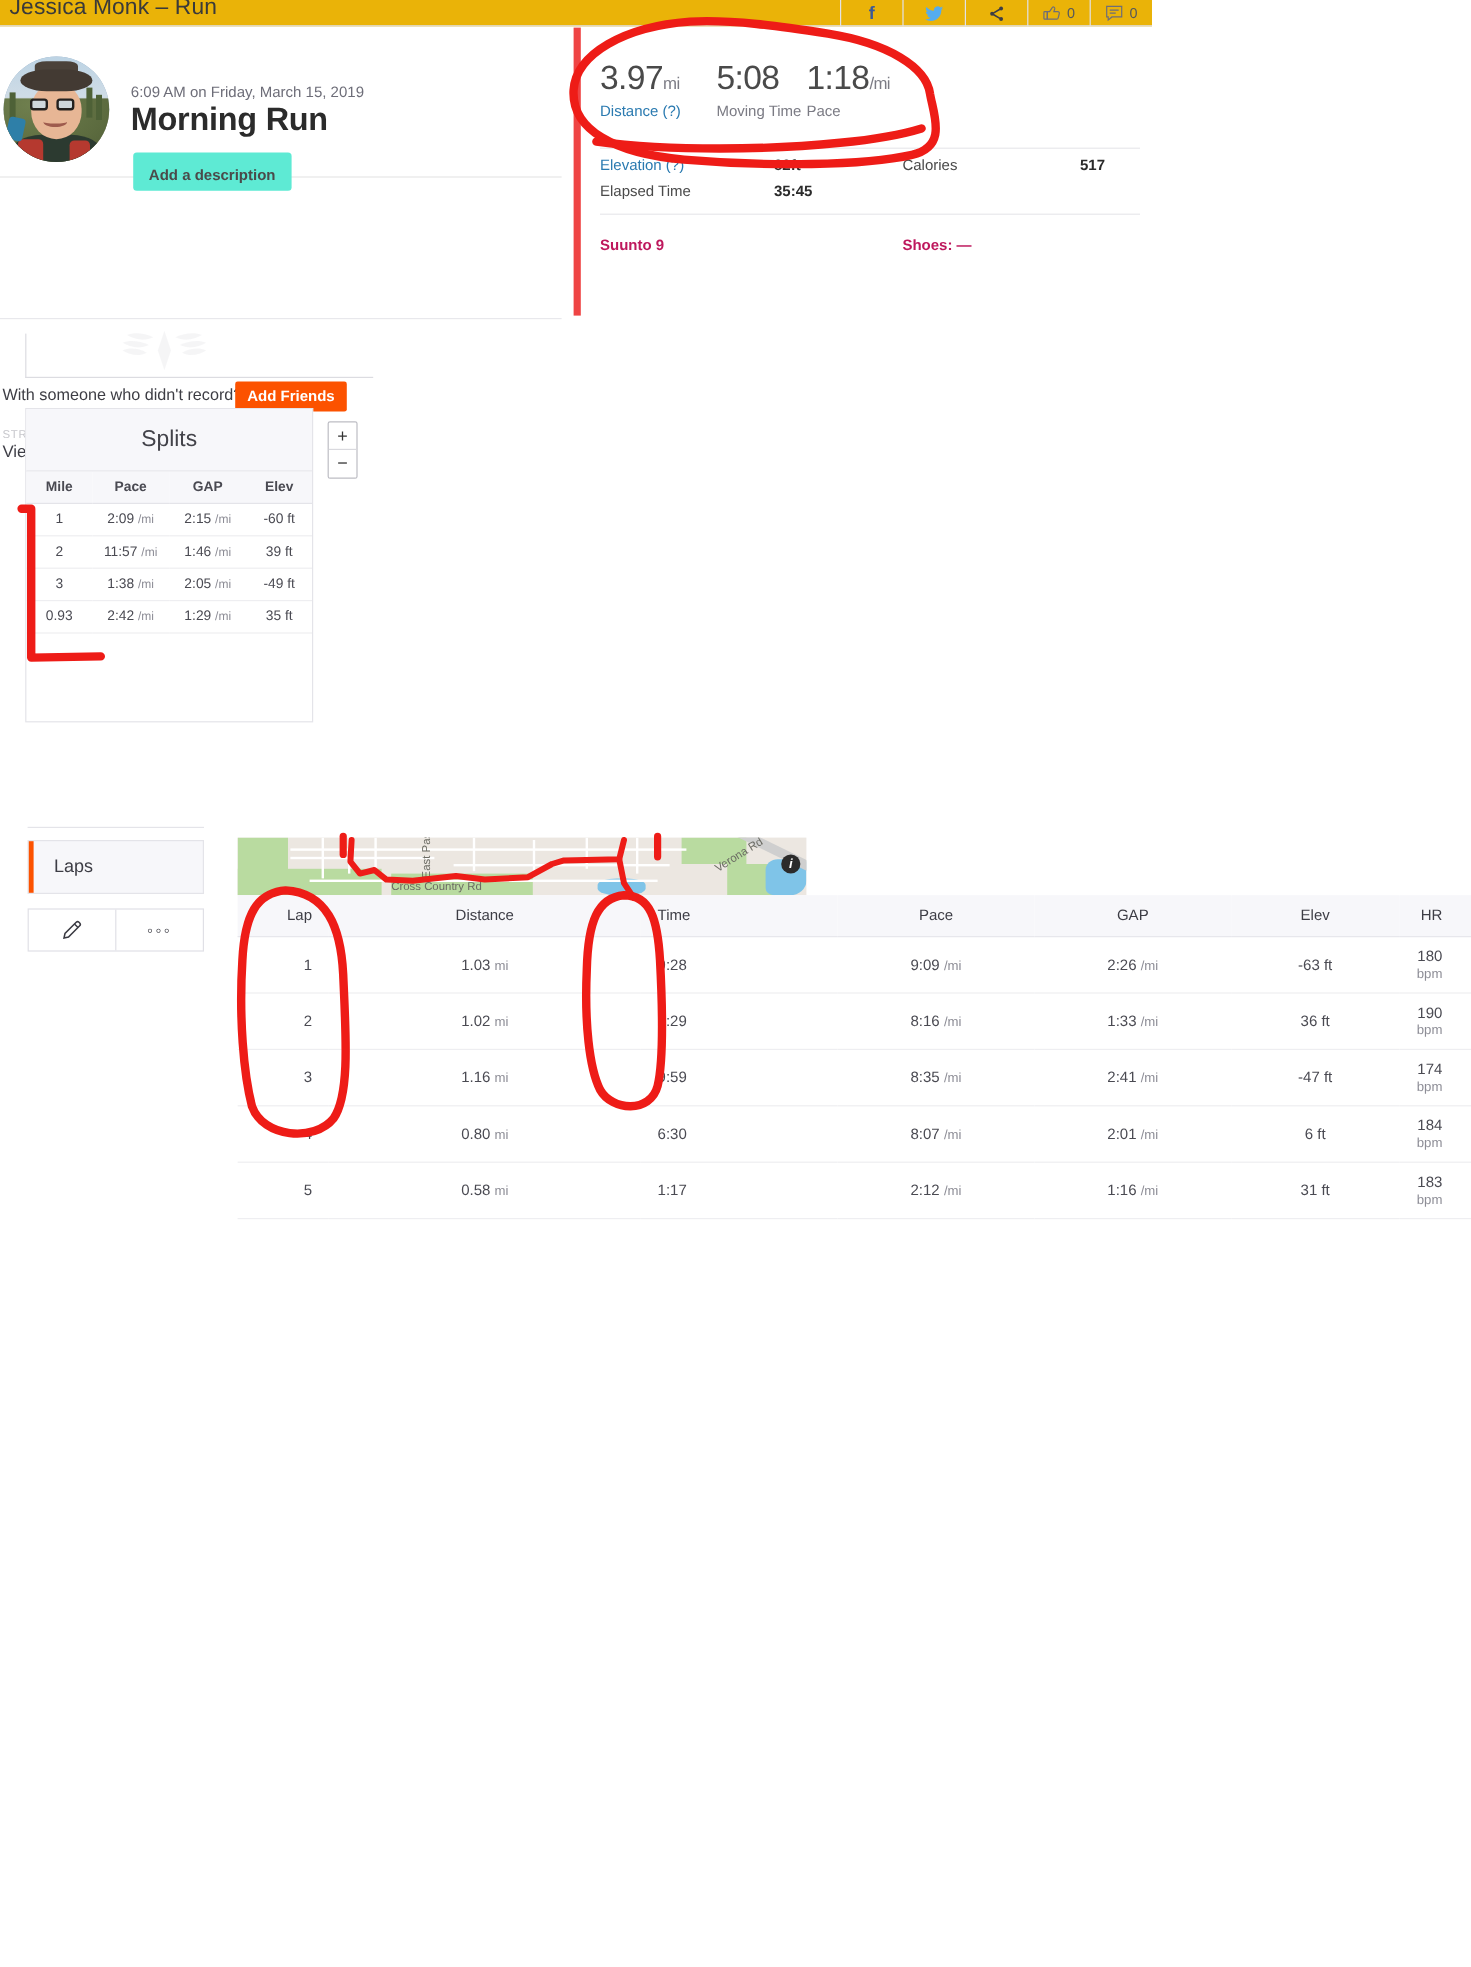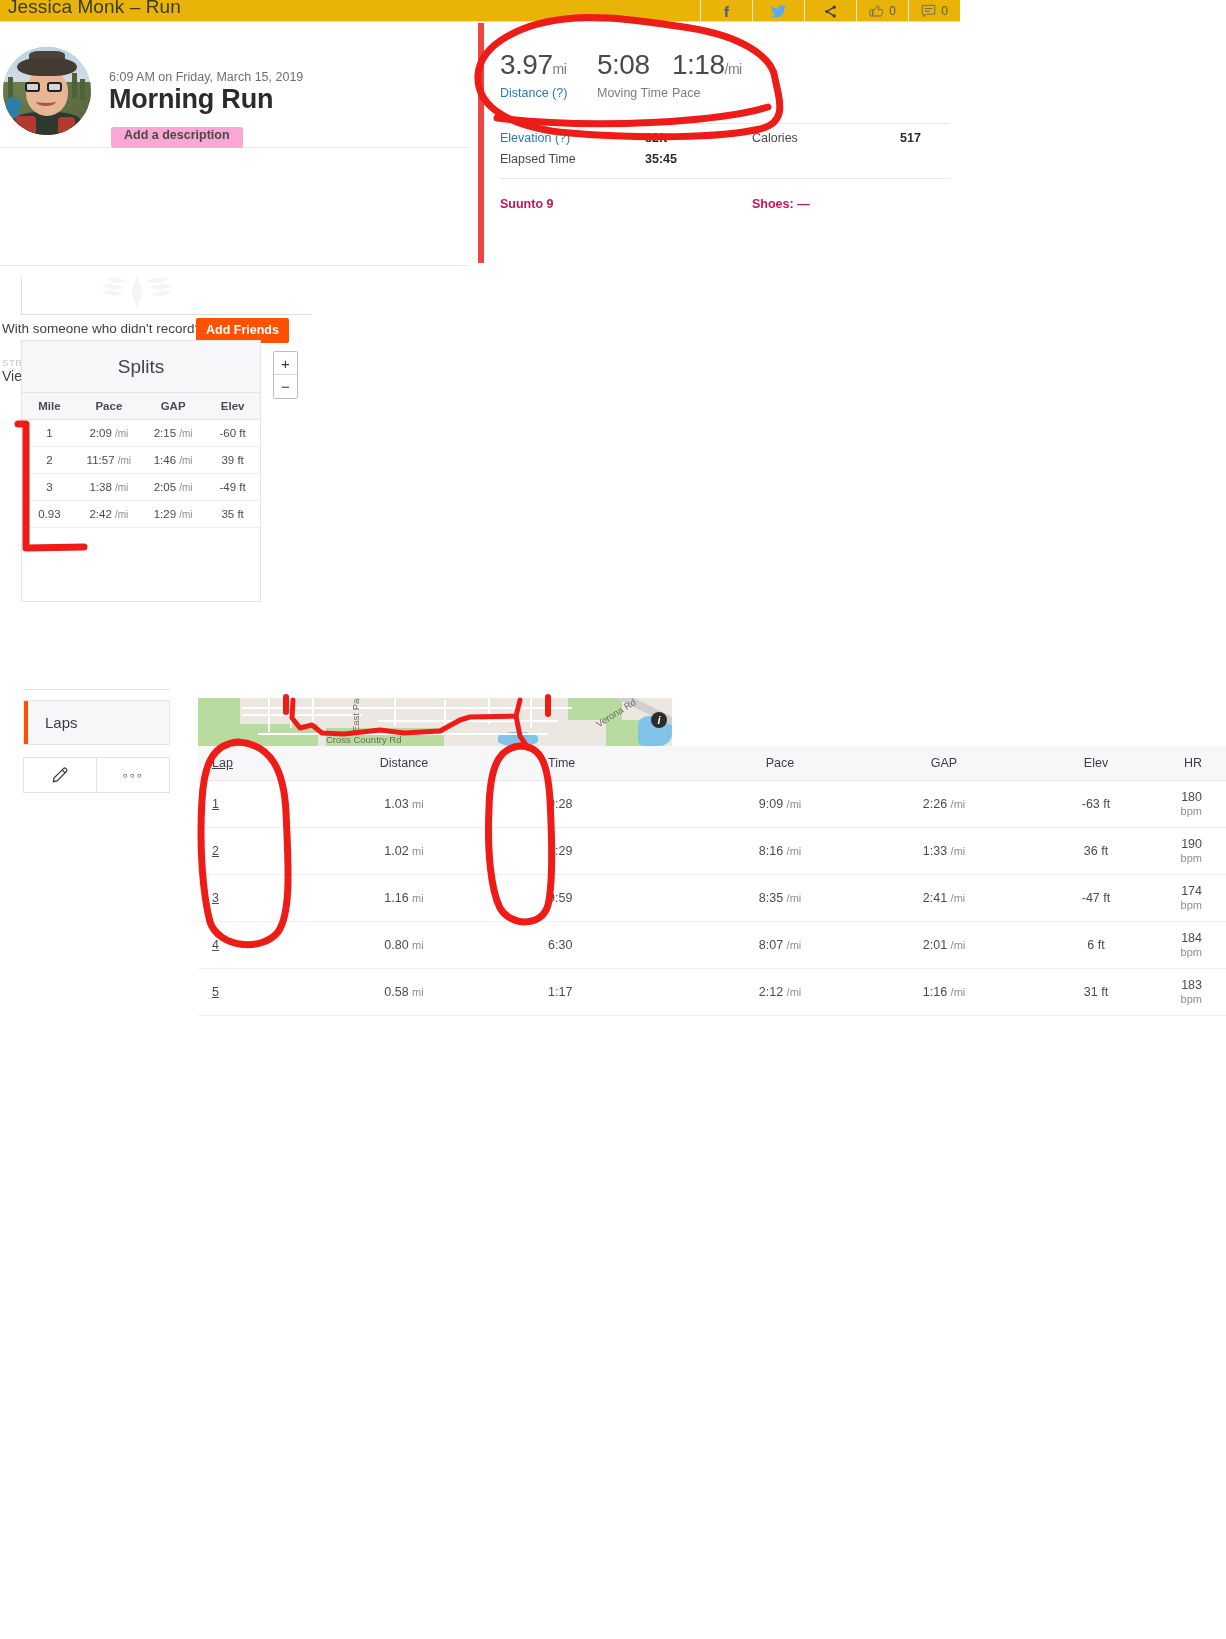--- a/index.html
+++ b/index.html
@@ -57,22 +57,22 @@
   .avatar .gl.l{left:25%;} .avatar .gl.r{left:50%;}
   .avatar .smile{position:absolute;left:38%;top:57%;width:22%;height:10%;border-bottom:3px solid #9e5b4d;border-radius:0 0 60% 60%;}
   .avatar .shirt{position:absolute;left:10%;top:74%;width:80%;height:30%;background:#2c3a30;border-radius:40% 40% 0 0;}
   .avatar .pack{position:absolute;left:14%;top:78%;width:24%;height:24%;background:#b5392f;border-radius:4px;}
   .avatar .pack2{position:absolute;left:62%;top:80%;width:20%;height:22%;background:#b5392f;border-radius:4px;}
   .avatar .strap{position:absolute;left:3%;top:58%;width:16%;height:22%;background:#2e7fa8;transform:rotate(12deg);border-radius:3px;}
 
   .act-date{ position:absolute; left:109px; top:47px; font-size:12.5px; color:#6d6d78;}
   .act-title{ position:absolute; left:109px; top:61px; font-size:27px; font-weight:bold; color:#2b2b2b; letter-spacing:-.2px;}
   .add-desc{
-    position:absolute; left:111px; top:104px; padding:1px 13px 6px;
-    background:#f9a8d4; border-radius:3px; font-size:12.5px; font-weight:bold; color:#4a4a4a;
+    position:absolute; left:111px; top:104px; padding:12px 13px 6px;
+    background:#5eead4; border-radius:3px; font-size:12.5px; font-weight:bold; color:#4a4a4a;
     border:none; cursor:pointer; font-family:inherit;
   }
 
   
   .withrow{ position:absolute; left:0; top:149px; width:468px; height:58px; border-bottom:0;}
   .withrow .q{ position:absolute; left:2px; top:172px; font-size:13.5px; color:#3d3d44; }
   .add-friends{
     position:absolute; left:196px; top:169px; background:#fc5200; color:#fff;
     font-size:12.5px; font-weight:bold; padding:5px 10px 6px; border:none; border-radius:2px;
     cursor:pointer; font-family:inherit;
@@ -172,21 +172,21 @@
   .elev .tick{ position:absolute; top:22px; width:1px; height:4px; background:#bdbdc4;}
   .elev .xt{ position:absolute; top:25px; font-size:10px; color:#9a9aa2;}
 
   
   .lapstbl{ position:absolute; left:198px; top:746px; width:1028px; font-size:12.5px;
             border-collapse:collapse; }
   .lapstbl th{ background:#f7f7fa; color:#3d3d45; font-weight:normal; font-size:12.5px;
                padding:10px 14px; border-bottom:1px solid #e7e7ec; }
   .lapstbl td{ padding:9px 14px; color:#4a4a52; border-bottom:1px solid #eeeef1; }
   .lapstbl .unit{ color:#8d8d96; font-size:11px; }
-  .lapstbl .c-lap{ width:76px; text-align:left;text-decoration:underline; }
+  .lapstbl .c-lap{ width:76px; text-align:right; }
   .lapstbl .c-dist{ width:260px; text-align:center; }
   .lapstbl .c-time{ width:164px; text-align:left; }
   .lapstbl .c-pace{ width:164px; text-align:center; }
   .lapstbl .c-gap{ width:164px; text-align:center; }
   .lapstbl .c-elev{ width:140px; text-align:center; }
   .lapstbl .c-hr{ text-align:right; padding-right:24px; }
 
   
   .ann{ position:absolute; left:0; top:0; width:1226px; height:1639px; pointer-events:none; }
 </style>

